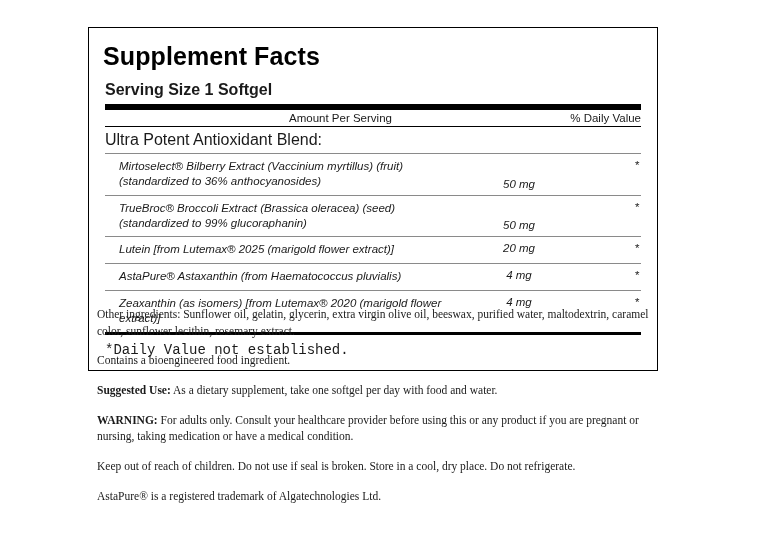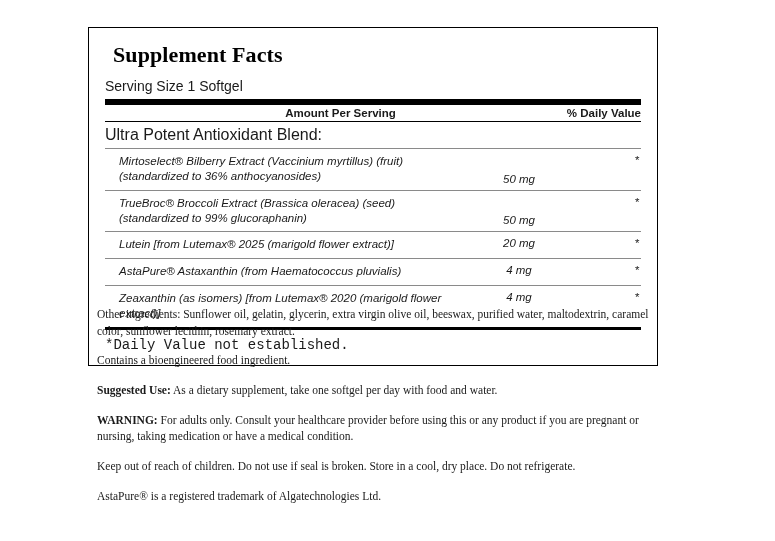--- a/index.html
+++ b/index.html
@@ -31,31 +31,31 @@
     width: 570px;
     box-sizing: border-box;
     border: 1px solid #000000;
     background: #ffffff;
     padding: 14px 10px 10px 10px;
   }
   .sf-inner {
     padding: 0 0 0 0;
   }
   .sf-title {
-    font-size: 22px;
+    font-size: 25px;
     font-weight: bold;
     letter-spacing: 0.1px;
-    margin: 0 0 10px 14px;
+    margin: 0 0 10px 4px;
     color: #000;
-    font-family: Liberation Serif, serif;
   }
   .sf-serving {
-    font-size: 14px;
+    font-size: 16px;
     margin: 0 0 5px 6px;
     color: #1a1a1a;
+    font-weight: bold;
   }
   .rule-thick {
     height: 6px;
     background: #000;
     margin: 0 6px;
   }
   .rule-medium {
     height: 3px;
     background: #000;
     margin: 0 6px;
@@ -68,21 +68,21 @@
   .rule-hair {
     height: 1px;
     background: #8a8a8a;
     margin: 0 6px;
   }
 
   .sf-header-row {
     display: flex;
     align-items: flex-end;
     font-size: 11.5px;
-    font-weight: bold;
+    font-weight: normal;
     padding: 2px 6px 2px 6px;
   }
   .sf-header-amount {
     flex: 1;
     text-align: center;
     padding-left: 30px;
   }
   .sf-header-dv {
     width: 95px;
     text-align: right;

